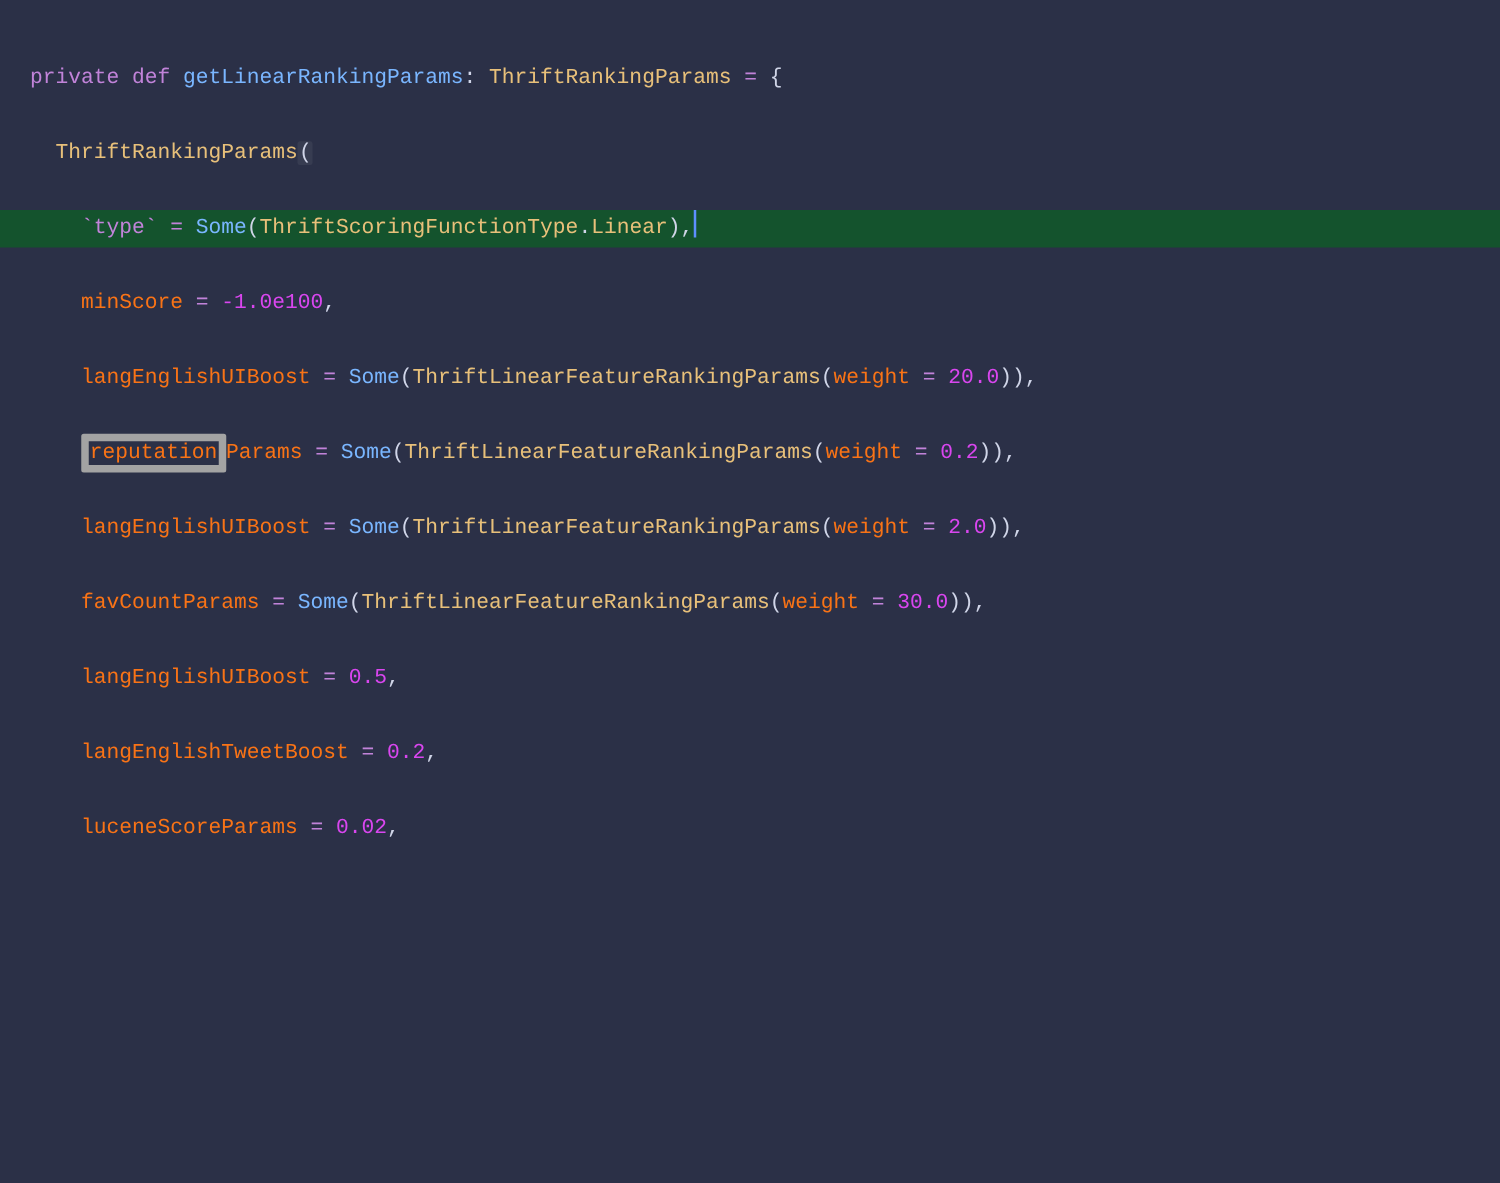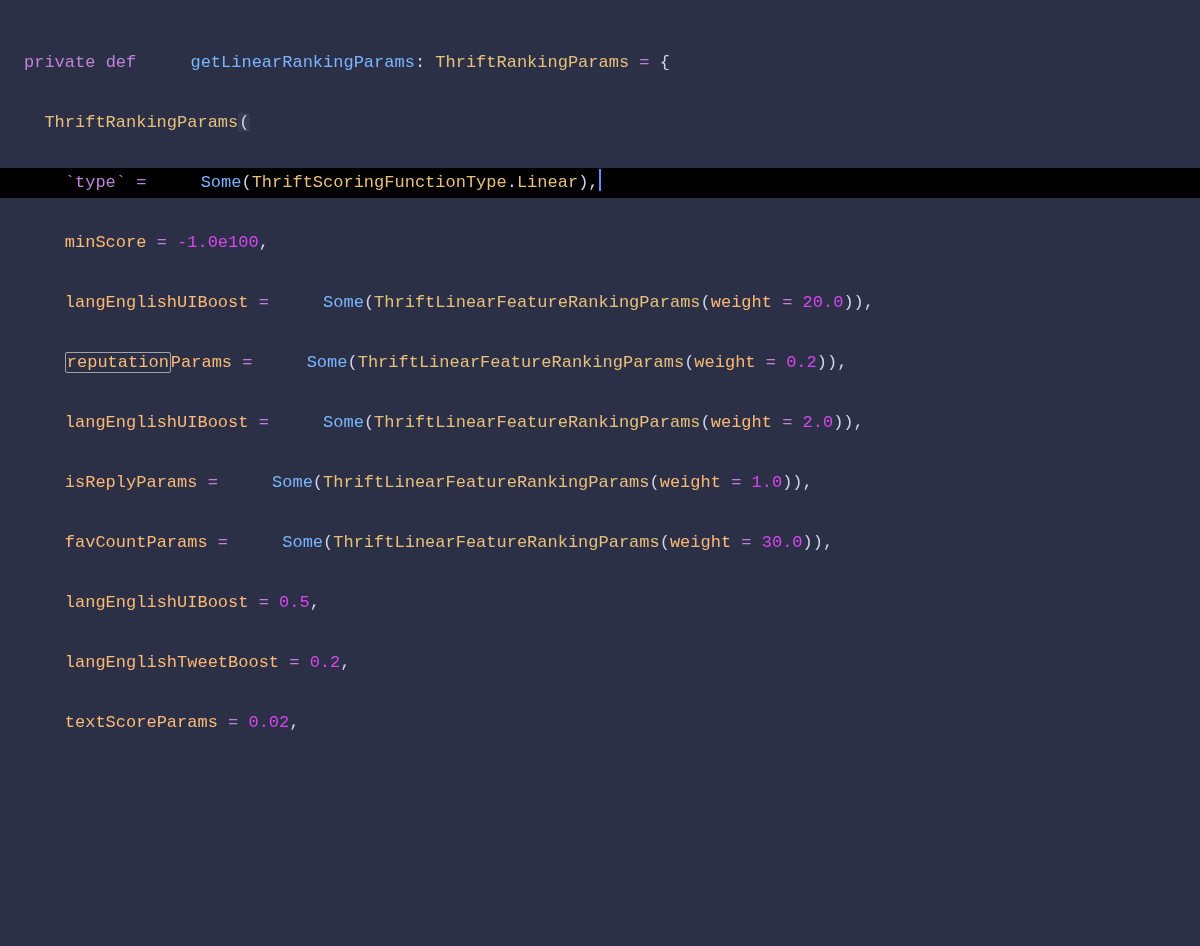--- a/index.html
+++ b/index.html
@@ -8,30 +8,30 @@
     font-family: "SF Mono", Monaco, Menlo, "Courier New", monospace;
     font-size: 17px;
     color: #d0d5e8;
     padding: 18px 0 0 0;
     width: 1200px;
     height: 946px;
     overflow: hidden;
   }
   .code { white-space: pre; line-height: 30px; }
   .row { position: relative; padding-left: 24px; }
-  .row.hl { background: #000000; }
+  .row.hl { background: #14532d; }
   .kw   { color: #c183d9; }   
-  .fn   { color: #7ab6ff; margin-left: 44px; }   
+  .fn   { color: #7ab6ff; }   
   .type { color: #e8c07a; }   
-  .id   { color: #fdba74; }
+  .id   { color: #f97316; }
   .str  { color: #c183d9; }   
   .num  { color: #d946ef; }   
   .pun  { color: #d0d5e8; }
   .selbox {
-    border: 1px solid #a3a3a3;
+    border: 6px solid #a3a3a3;
     border-radius: 2px;
     padding: 0 1px;
   }
   .cursor {
     display: inline-block;
     width: 0;
     border-left: 2px solid #5e8fff;
     height: 22px;
     vertical-align: -4px;
   }
@@ -41,25 +41,24 @@
 <body>
 
 <div class="code">
 <div class="row"><span class="kw">private</span> <span class="kw">def</span> <span class="fn">getLinearRankingParams</span><span class="pun">:</span> <span class="type">ThriftRankingParams</span> <span class="kw">=</span> <span class="pun">{</span></div>
 <div class="row">  <span class="type">ThriftRankingParams</span><span class="pun parenmatch0">(</span></div>
 <div class="row hl">    <span class="str">`type`</span> <span class="kw">=</span> <span class="fn">Some</span><span class="pun">(</span><span class="type">ThriftScoringFunctionType</span><span class="pun">.</span><span class="type">Linear</span><span class="pun">),</span><span class="cursor"></span></div>
 <div class="row">    <span class="id">minScore</span> <span class="kw">=</span> <span class="num">-1.0e100</span><span class="pun">,</span></div>
 <div class="row">    <span class="id">langEnglishUIBoost</span> <span class="kw">=</span> <span class="fn">Some</span><span class="pun">(</span><span class="type">ThriftLinearFeatureRankingParams</span><span class="pun">(</span><span class="id">weight</span> <span class="kw">=</span> <span class="num">20.0</span><span class="pun">))</span><span class="pun">,</span></div>
 <div class="row">    <span class="id selbox">reputation</span><span class="id">Params</span> <span class="kw">=</span> <span class="fn">Some</span><span class="pun">(</span><span class="type">ThriftLinearFeatureRankingParams</span><span class="pun">(</span><span class="id">weight</span> <span class="kw">=</span> <span class="num">0.2</span><span class="pun">))</span><span class="pun">,</span></div>
 <div class="row">    <span class="id">langEnglishUIBoost</span> <span class="kw">=</span> <span class="fn">Some</span><span class="pun">(</span><span class="type">ThriftLinearFeatureRankingParams</span><span class="pun">(</span><span class="id">weight</span> <span class="kw">=</span> <span class="num">2.0</span><span class="pun">))</span><span class="pun">,</span></div>
-<div class="row">    <span class="id">isReplyParams</span> <span class="kw">=</span> <span class="fn">Some</span><span class="pun">(</span><span class="type">ThriftLinearFeatureRankingParams</span><span class="pun">(</span><span class="id">weight</span> <span class="kw">=</span> <span class="num">1.0</span><span class="pun">))</span><span class="pun">,</span></div>
 <div class="row">    <span class="id">favCountParams</span> <span class="kw">=</span> <span class="fn">Some</span><span class="pun">(</span><span class="type">ThriftLinearFeatureRankingParams</span><span class="pun">(</span><span class="id">weight</span> <span class="kw">=</span> <span class="num">30.0</span><span class="pun">))</span><span class="pun">,</span></div>
 <div class="row">    <span class="id">langEnglishUIBoost</span> <span class="kw">=</span> <span class="num">0.5</span><span class="pun">,</span></div>
 <div class="row">    <span class="id">langEnglishTweetBoost</span> <span class="kw">=</span> <span class="num">0.2</span><span class="pun">,</span></div>
-<div class="row">    <span class="id">textScoreParams</span> <span class="kw">=</span> <span class="num">0.02</span><span class="pun">,</span></div>
+<div class="row">    <span class="id">luceneScoreParams</span> <span class="kw">=</span> <span class="num">0.02</span><span class="pun">,</span></div>
 
 
 
 
 
 
 
 
 
 

